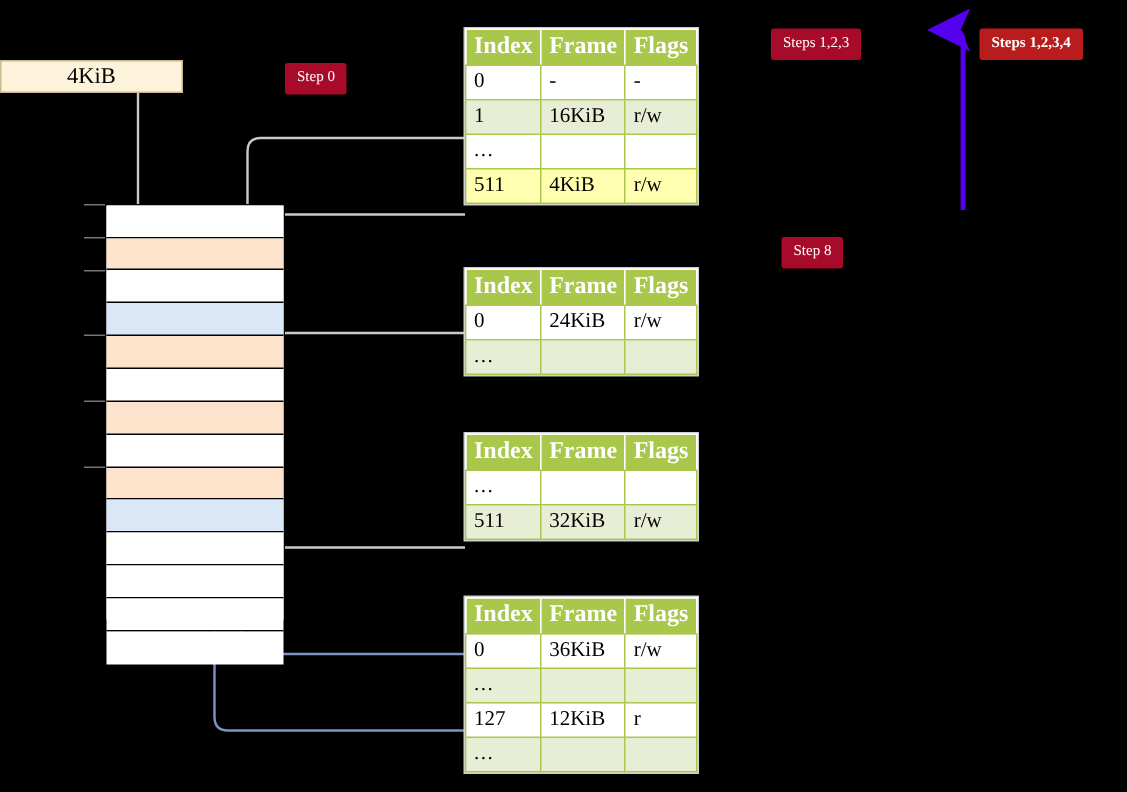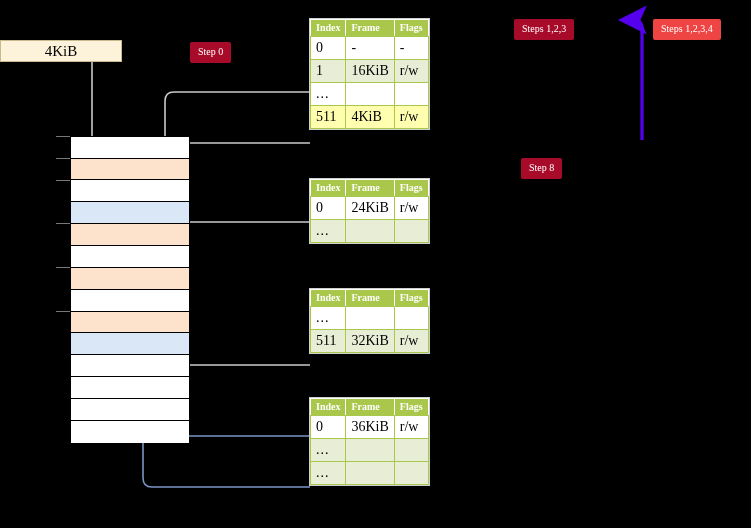--- a/index.html
+++ b/index.html
@@ -28,21 +28,21 @@
     position: absolute;
     color: #ffffff;
     font-family: "Liberation Serif", serif;
     font-size: 10px;
     line-height: 18px;
     padding: 1px 8px 2px 8px;
     white-space: nowrap;
     border-radius: 2px;
   }
   .chip-red { background: #a80b2a; }
-  .chip-blue { background: #ef4444; }
+  .chip-blue { background: #b91c1c; font-weight: bold; }
 
   
   .kib-box {
     position: absolute;
     background: #fdf2da;
     border: 1px solid #c8b98f;
     color: #000000;
     font-size: 15px;
     text-align: center;
     line-height: 20px;
@@ -87,21 +87,21 @@
     border-spacing: 0;
     background: #ffffff;
     font-family: "Liberation Serif", serif;
     font-size: 14px;
     box-shadow: 0 0 0 1px #cfcfcf;
   }
   .ptable th {
     background: #a9c74a;
     color: #ffffff;
     font-weight: bold;
-    font-size: 10px;
+    font-size: 16px;
     text-align: left;
     padding: 2px 5px 3px 5px;
     border: 1px solid #ffffff;
     border-bottom: 1px solid #a9c74a;
   }
   .ptable td {
     color: #000000;
     text-align: left;
     padding: 2px 5px 3px 5px;
     border: 1px solid #a9c74a;
@@ -279,20 +279,25 @@
           <tr class="row-white">
             <td class="c-index">0</td>
             <td class="c-frame">36KiB</td>
             <td class="c-flags">r/w</td>
           </tr>
           <tr class="row-green">
             <td class="c-index dots">...</td>
             <td class="c-frame"></td>
             <td class="c-flags"></td>
           </tr>
+          <tr class="row-white">
+            <td class="c-index">127</td>
+            <td class="c-frame">12KiB</td>
+            <td class="c-flags">r</td>
+          </tr>
           <tr class="row-green">
             <td class="c-index dots">...</td>
             <td class="c-frame"></td>
             <td class="c-flags"></td>
           </tr>
         </tbody>
       </table>
     </div>
 
 </div>

